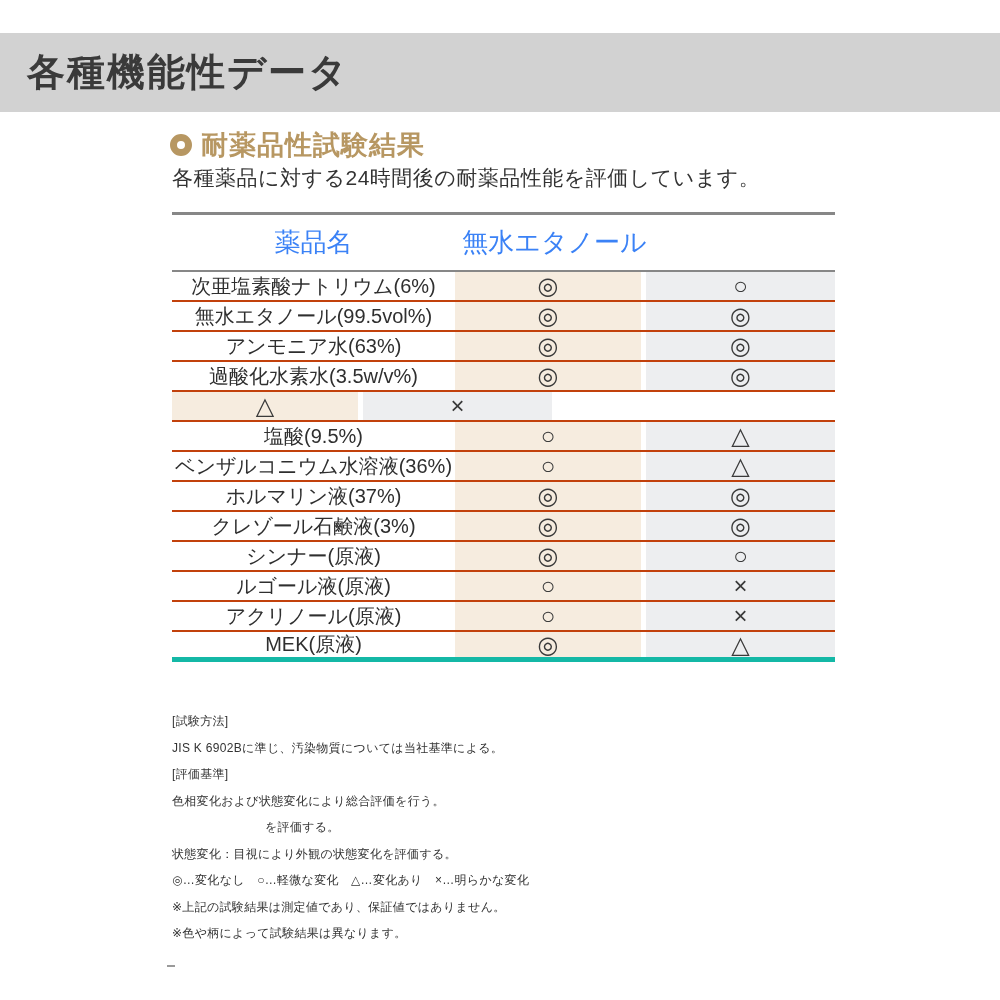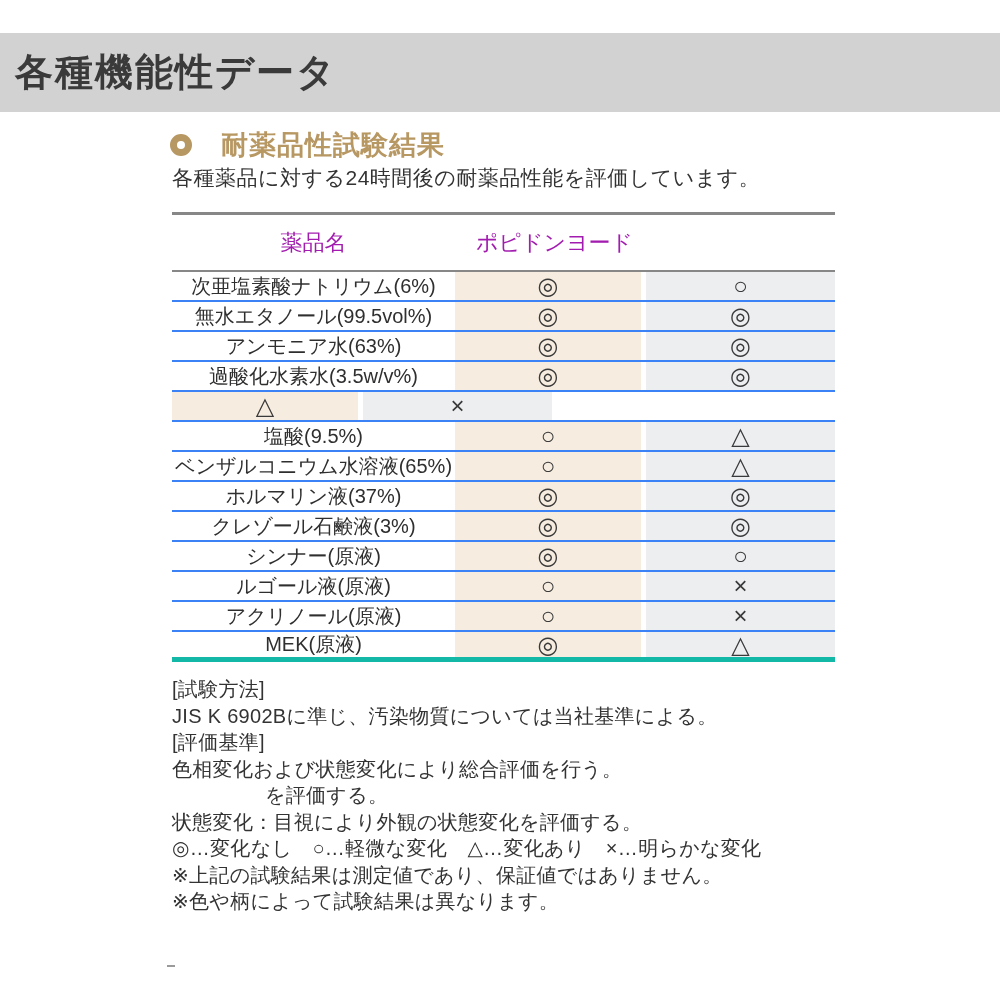--- a/index.html
+++ b/index.html
@@ -4,27 +4,27 @@
 <style>
   * { margin:0; padding:0; box-sizing:border-box; }
   html,body { background:#ffffff; }
   .page {
     position:relative; width:1000px; height:1000px; background:#ffffff;
     font-family:"Liberation Sans","DejaVu Sans",sans-serif; color:#2f2f2f;
     overflow:hidden;
   }
   .title-bar {
     position:absolute; top:33px; left:0; width:1000px; height:79px;
-    background:#d2d2d2; display:flex; align-items:center; padding-left:15px;
+    background:#d2d2d2; display:flex; align-items:center; padding-left:27px;
   }
   .title-bar h1 {
     font-size:38px; font-weight:bold; color:#3a3a3a; letter-spacing:2px;
   }
   .section-heading {
-    position:absolute; left:170px; top:127px; display:flex; align-items:center;gap:20px;
+    position:absolute; left:170px; top:127px; display:flex; align-items:center;
   }
   .ring-icon {
     width:22px; height:22px; border:7px solid #b79762; border-radius:50%;
     display:inline-block; margin-right:9px;
   }
   .section-heading h2 {
     font-size:27px; font-weight:bold; color:#b79762; letter-spacing:1px;
   }
   .subtitle {
     position:absolute; left:172px; top:164px; font-size:21px; color:#333333;
@@ -35,36 +35,36 @@
     border-top:3px solid #878787;
   }
   .thead {
     display:flex; height:57px; border-bottom:2px solid #878787;
   }
   .th, .td { display:flex; align-items:center; justify-content:center; }
   .col-name   { width:283px; }
   .col-barrier{ width:186px; }
   .col-gap    { width:5px; }
   .col-vinyl  { width:189px; }
-  .th { font-size:22px; color:#a21caf; text-align:center; }
+  .th { font-size:26px; color:#3b82f6; text-align:center; }
   .th.col-barrier {
     flex-direction:column; color:#b79762; font-weight:bold; font-size:19px;
     line-height:1.25;
   }
   .tr {
-    display:flex; height:30px; border-bottom:2px solid #3b82f6;
+    display:flex; height:30px; border-bottom:2px solid #c2410c;
   }
   .tr:last-child { border-bottom:5px solid #14b8a6; }
   .td.col-name { font-size:20px; color:#2f2f2f; letter-spacing:0; }
   .td.col-barrier { background:#f6ecdf; }
   .td.col-vinyl  { background:#edeef0; }
   .td.sym { font-size:24px; color:#3a3a3a; line-height:1; }
   .notes {
-    position:absolute; left:172px; top:676px; width:690px;
-    font-size:20px; color:#333333; line-height:26.5px; letter-spacing:0.3px;
+    position:absolute; left:172px; top:708px; width:690px;
+    font-size:12px; color:#333333; line-height:26.5px; letter-spacing:0.3px;
   }
   .notes p { height:26.5px; white-space:nowrap; }
   .notes p.indent { padding-left:93px; }
   .stray-mark {
     position:absolute; left:167px; top:965px; width:8px; height:2px; background:#9a9a9a;
   }
 </style>
 </head>
 <body>
 
@@ -78,21 +78,21 @@
     <span class="ring-icon"></span>
     <h2>耐薬品性試験結果</h2>
   </div>
 
   <p class="subtitle">各種薬品に対する24時間後の耐薬品性能を評価しています。</p>
 
   <div class="table">
     <div class="thead">
       <div class="th col-name">薬品名</div>
       <div class="th col-gap"></div>
-      <div class="th col-vinyl">ポピドンヨード</div>
+      <div class="th col-vinyl">無水エタノール</div>
     </div>
     <div class="tbody" id="tbody">
         <div class="tr">
           <div class="td col-name">次亜塩素酸ナトリウム(6%)</div>
           <div class="td sym col-barrier">◎</div>
           <div class="td col-gap"></div>
           <div class="td sym col-vinyl">○</div>
         </div>
         <div class="tr">
           <div class="td col-name">無水エタノール(99.5vol%)</div>
@@ -117,21 +117,21 @@
           <div class="td col-gap"></div>
           <div class="td sym col-vinyl">×</div>
         </div>
         <div class="tr">
           <div class="td col-name">塩酸(9.5%)</div>
           <div class="td sym col-barrier">○</div>
           <div class="td col-gap"></div>
           <div class="td sym col-vinyl">△</div>
         </div>
         <div class="tr">
-          <div class="td col-name">ベンザルコニウム水溶液(65%)</div>
+          <div class="td col-name">ベンザルコニウム水溶液(36%)</div>
           <div class="td sym col-barrier">○</div>
           <div class="td col-gap"></div>
           <div class="td sym col-vinyl">△</div>
         </div>
         <div class="tr">
           <div class="td col-name">ホルマリン液(37%)</div>
           <div class="td sym col-barrier">◎</div>
           <div class="td col-gap"></div>
           <div class="td sym col-vinyl">◎</div>
         </div>

